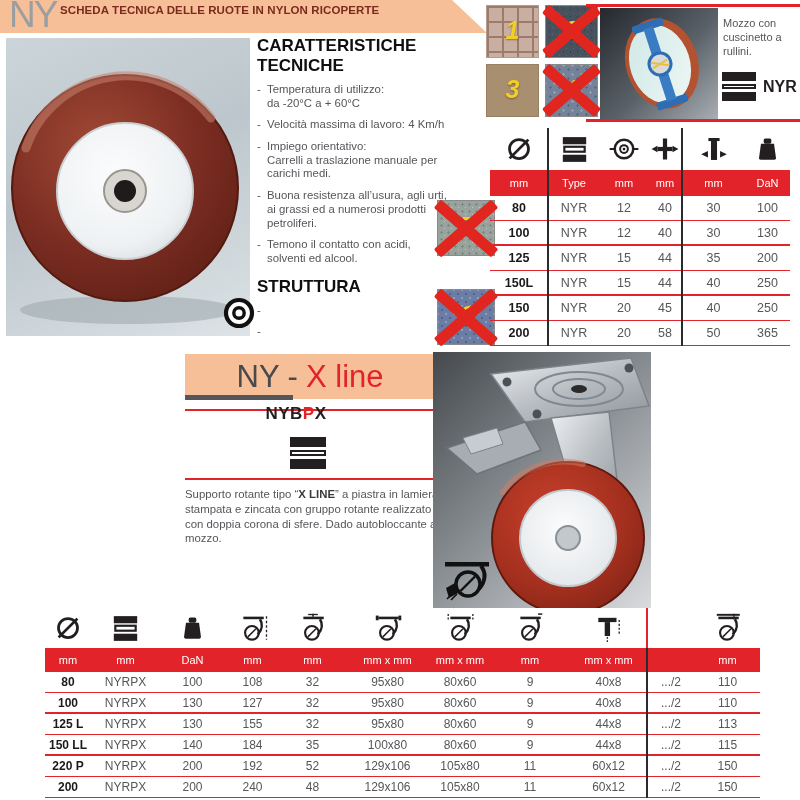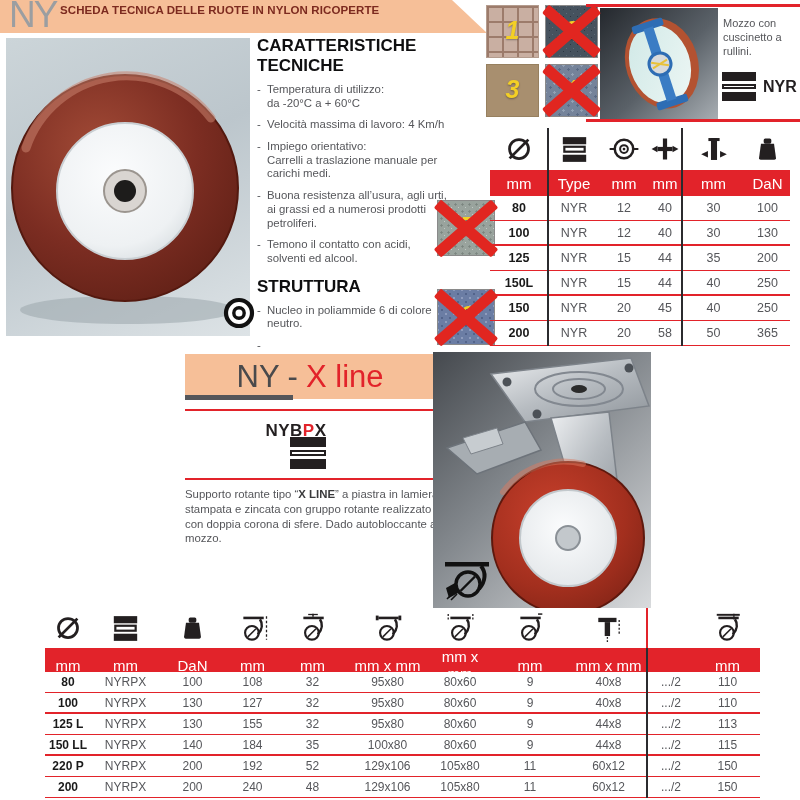--- a/index.html
+++ b/index.html
@@ -77,41 +77,41 @@
   .tbot { left:45px; top:608px; width:715px; }
   .ttop .icon-row,.ttop .units-row,.ttop .trow { display:grid;
         grid-template-columns:58px 52px 48px 34px 63px 45px; }
   .tbot .icon-row,.tbot .units-row,.tbot .trow { display:grid;
         grid-template-columns:46px 69px 65px 55px 65px 85px 60px 80px 77px 48px 65px; }
   .icon-row { height:42px; align-items:center; justify-items:center; }
   .tbot .icon-row { height:40px; }
   .icell svg { display:block; }
   .units-row { height:26px; background:#e2232a; color:#fff; align-items:center; }
   .tbot .units-row { height:24px; }
-  .ucell { text-align:center; font-size:15px; }
+  .ucell { text-align:center; font-size:11px; }
   .trow { height:25px; border-bottom:1.5px solid #e2232a; align-items:center; }
   .trow.thick { border-bottom-width:2.5px; }
   .tbot .trow { height:21px; }
   .tcell { text-align:center; font-size:12.5px; color:#55565a; }
   .tbot .tcell { font-size:12px; }
   .tcell.c0 { font-weight:bold; color:#1a1a1a; }
   .vline { position:absolute; width:2px; background:#2b2b2e; top:0; bottom:0; }
   .vline.red-cap::before { content:""; position:absolute; left:0; top:0; width:2px;
         height:40px; background:#e2232a; }
 
   
   .xline-band { position:absolute; left:185px; top:354px; width:250px; height:45px;
                 background:#f6bf98; display:flex; align-items:center; justify-content:center;
                 font-size:31px; }
   .xline-band .t1 { color:#4a4a4c; }
   .xline-band .t2 { color:#e2232a; margin-left:8px; }
   .xline-underline { position:absolute; left:185px; top:395px; width:108px; height:5px;
                      background:#55565a; }
   .hr-red { position:absolute; left:185px; width:250px; height:2px; background:#e2232a; }
-  .xcode { position:absolute; left:185px; top:421px; width:222px; text-align:center;
+  .xcode { position:absolute; left:185px; top:404px; width:222px; text-align:center;
            font-size:17px; font-weight:bold; color:#231f20; letter-spacing:.5px; }
   .xcode .p-red { color:#e2232a; }
   .xbars { position:absolute; left:290px; top:437px; }
   .xdesc { position:absolute; left:185px; top:487px; width:254px; font-size:11.4px;
            color:#55565a; line-height:1.3; }
   .xdesc b { color:#3a3a3c; }
 
   
   .photo-caster { position:absolute; left:433px; top:352px; width:218px; height:256px;
                   background:linear-gradient(135deg,#45494e 0%,#84898e 45%,#d9dbdd 100%); }
@@ -185,22 +185,20 @@
         <div class="bullet">
           <span class="dash">-</span>
           <span class="txt">Temono il contatto con acidi,
 solventi ed alcool.</span>
         </div>
       </div>
     <div class="sec-h struttura">STRUTTURA</div>
     <div>
         <div class="bullet">
           <span class="dash">-</span>
-          <span class="txt">Nucleo in poliammide 6 di colore
-neutro.</span>
         </div>
         <div class="bullet">
           <span class="dash">-</span>
         </div>
       </div>
   </div>
 
   <div class="tile tile-1">
       <span class="num">1</span>
     </div>

